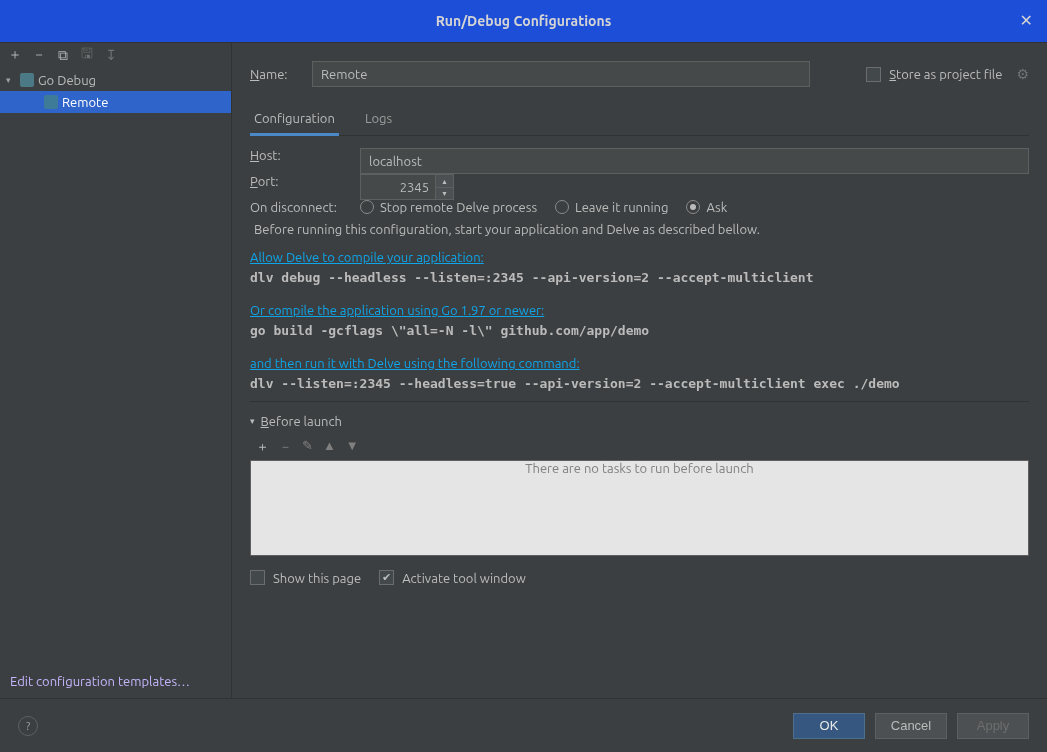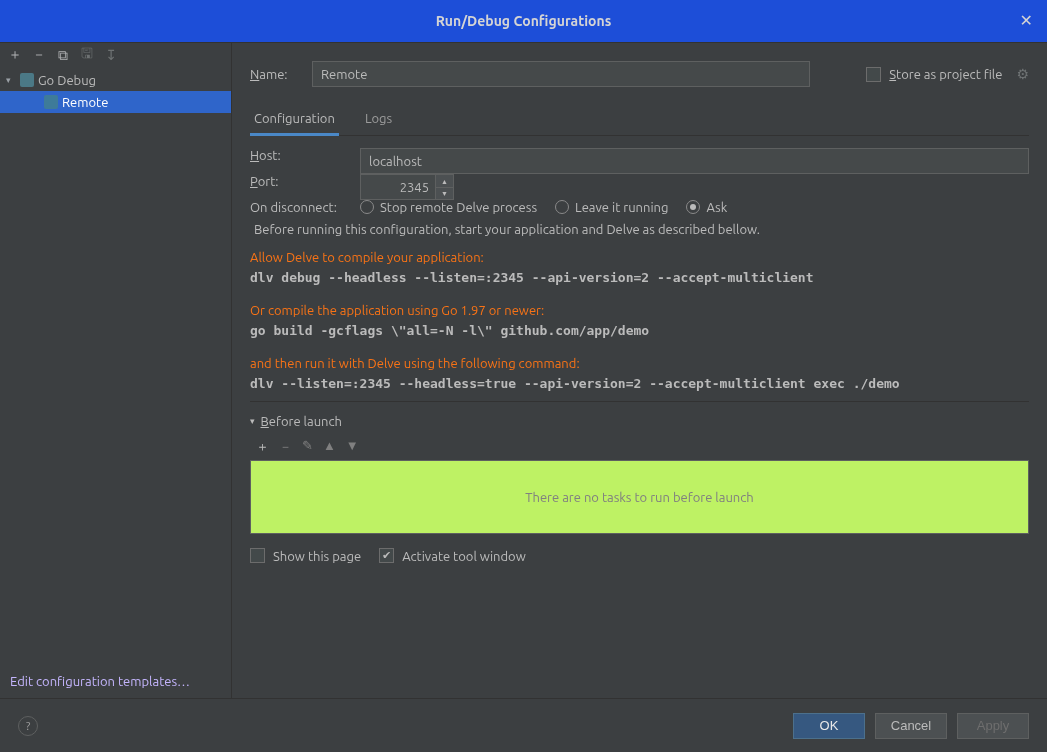--- a/index.html
+++ b/index.html
@@ -104,33 +104,33 @@
     width:14px; height:14px; border:1px solid #8a8a8a; border-radius:50%;
     display:inline-flex; align-items:center; justify-content:center; margin-right:6px;
     cursor: pointer;
   }
   .radio.checked::after {
     content:""; width:6px; height:6px; background:#bbbbbb; border-radius:50%;
   }
   .radio-group { display:flex; gap: 18px; align-items:center; }
   .radio-opt { display:flex; align-items:center; color:#bbbbbb; cursor:pointer; }
   .desc { color:#bbbbbb; margin: 8px 0 14px 4px; }
-  .block-label { color:#f97316; margin-bottom:6px; }
+  .block-label { color:#0ea5e9; margin-bottom:6px;text-decoration:underline; }
   .mono {
     font-family: "DejaVu Sans Mono", Menlo, Consolas, monospace;
     font-size: 13px; color:#bbbbbb; white-space: pre;
     margin-bottom: 18px;
     font-weight: bold;
   }
   .before-launch-hdr { display:flex; align-items:center; gap:6px; margin-top:12px; margin-bottom:6px; color:#bbbbbb; cursor:pointer;}
   .bl-toolbar { display:flex; gap:10px; padding:4px 6px; color:#808080; }
   .bl-toolbar .en { color:#bbbbbb; cursor:pointer; }
   .bl-box {
-    border:1px solid #5e6060; height:74px; display:flex; align-items:center; justify-content:center;
-    color:#808080; background:#bef264;
+    border:1px solid #5e6060; height:96px; display:flex; justify-content:center;
+    color:#808080; background:#e5e5e5;
   }
   .footer-checks { display:flex; gap:18px; align-items:center; margin-top:14px; margin-bottom:4px; }
   .dialog-buttons {
     height: 54px; border-top: 1px solid #323232;
     display:flex; align-items:center; padding: 0 18px; gap:10px;
   }
   .help-icon {
     width:20px; height:20px; border:1px solid #5e6060; border-radius:50%;
     display:flex; align-items:center; justify-content:center; color:#9c9c9c; font-size:12px;
     cursor:pointer;

